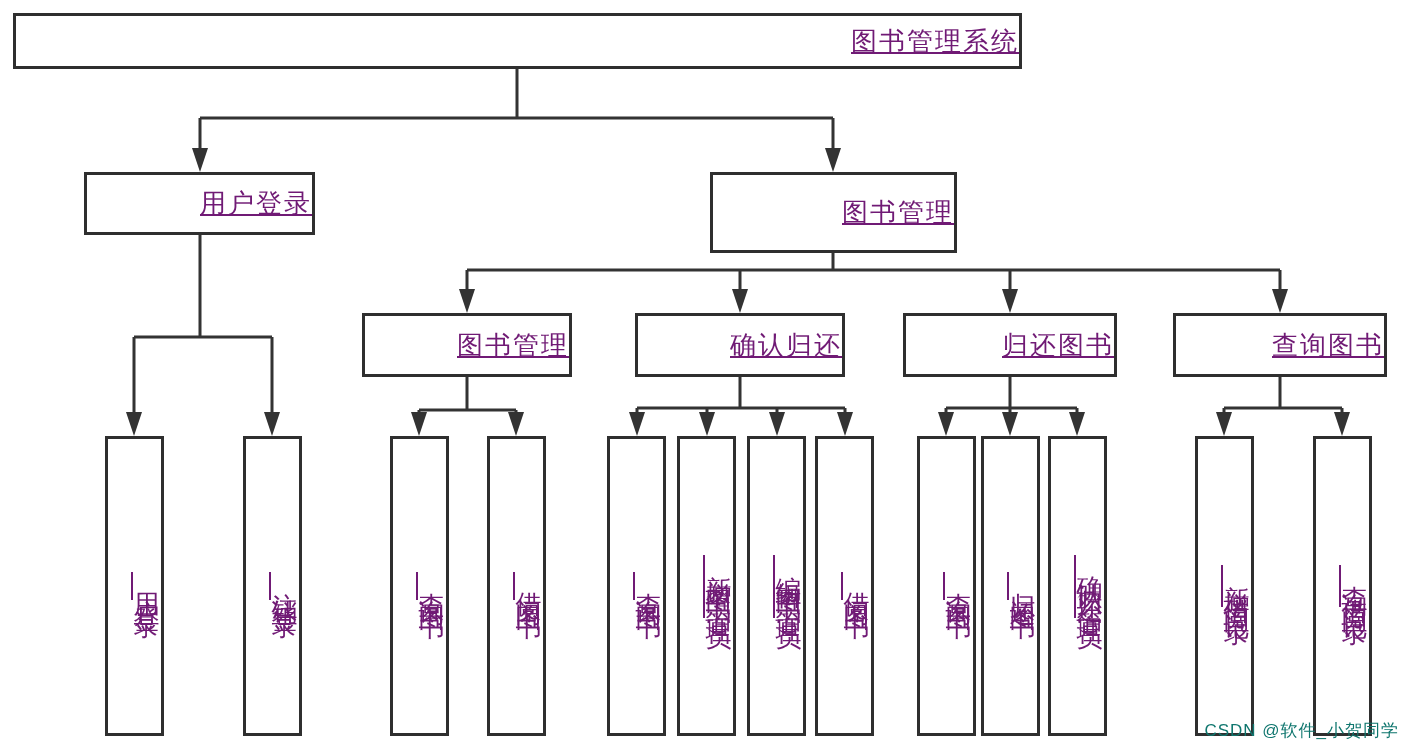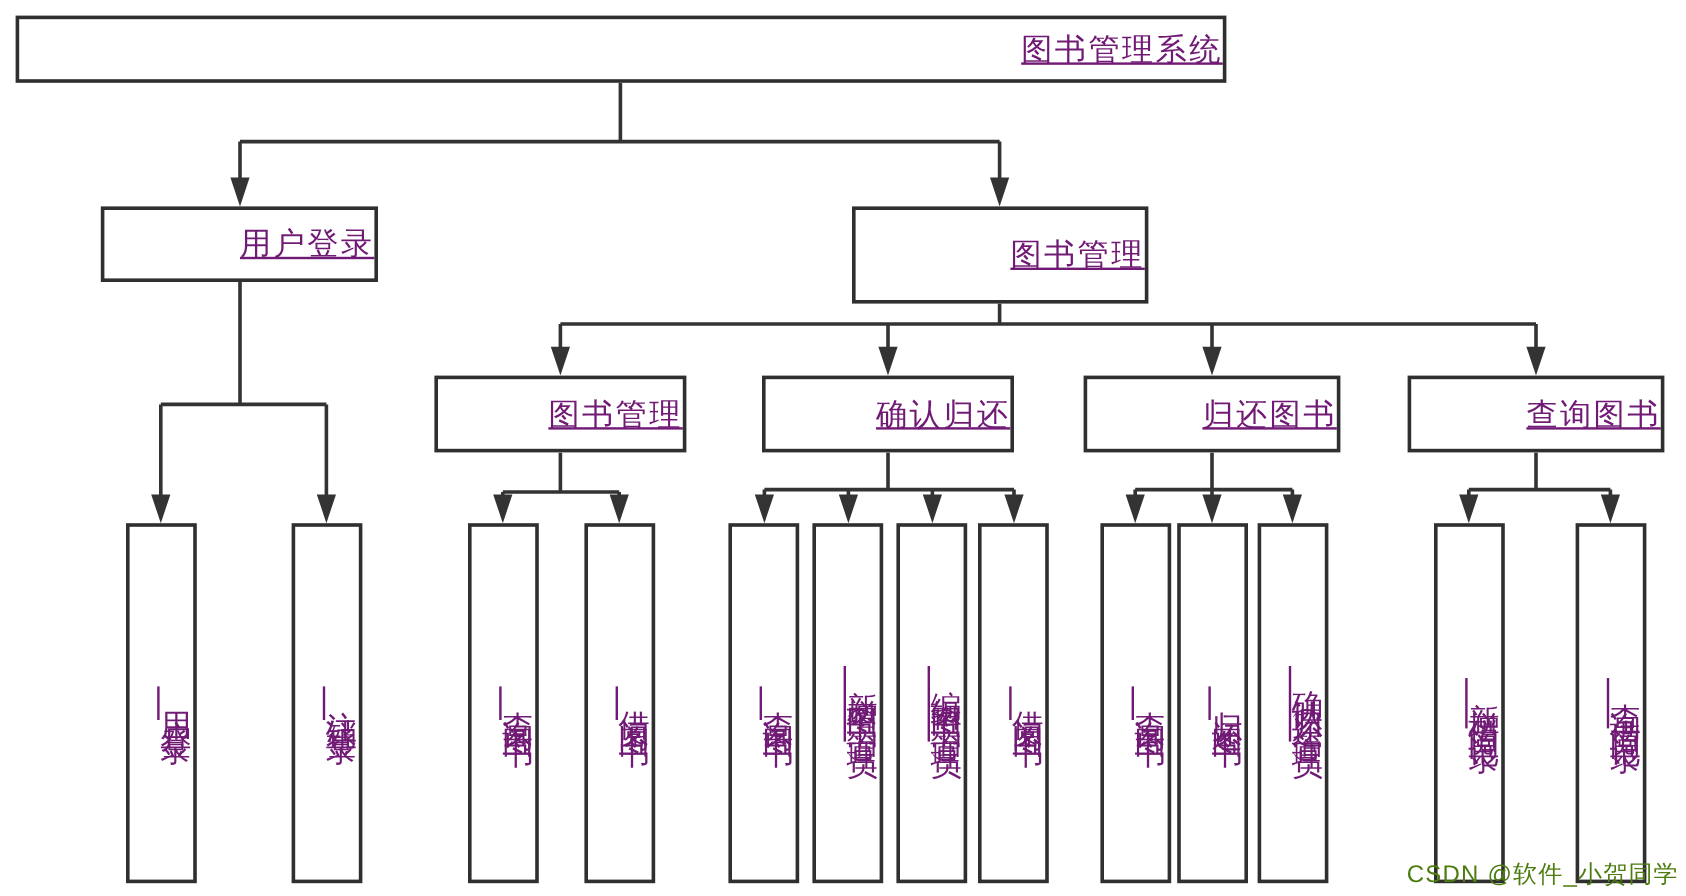--- a/index.html
+++ b/index.html
@@ -40,23 +40,23 @@
     text-orientation: mixed;
     letter-spacing: 7px;
     line-height: 1.1;
     white-space: nowrap;
   }
   .watermark {
     position: absolute;
     right: 6px;
     bottom: 5px;
     z-index: 3;
-    font-size: 20px;
+    font-size: 17px;
     letter-spacing: 1px;
-    color: #4d7c0f;
+    color: #0f766e;
     white-space: nowrap;
   }
 </style>
 </head>
 <body>
 
 <div class="stage">
 
   <svg class="connectors" width="1405" height="747" viewBox="0 0 1405 747">
     <g stroke="#333333" stroke-width="3" fill="none">

